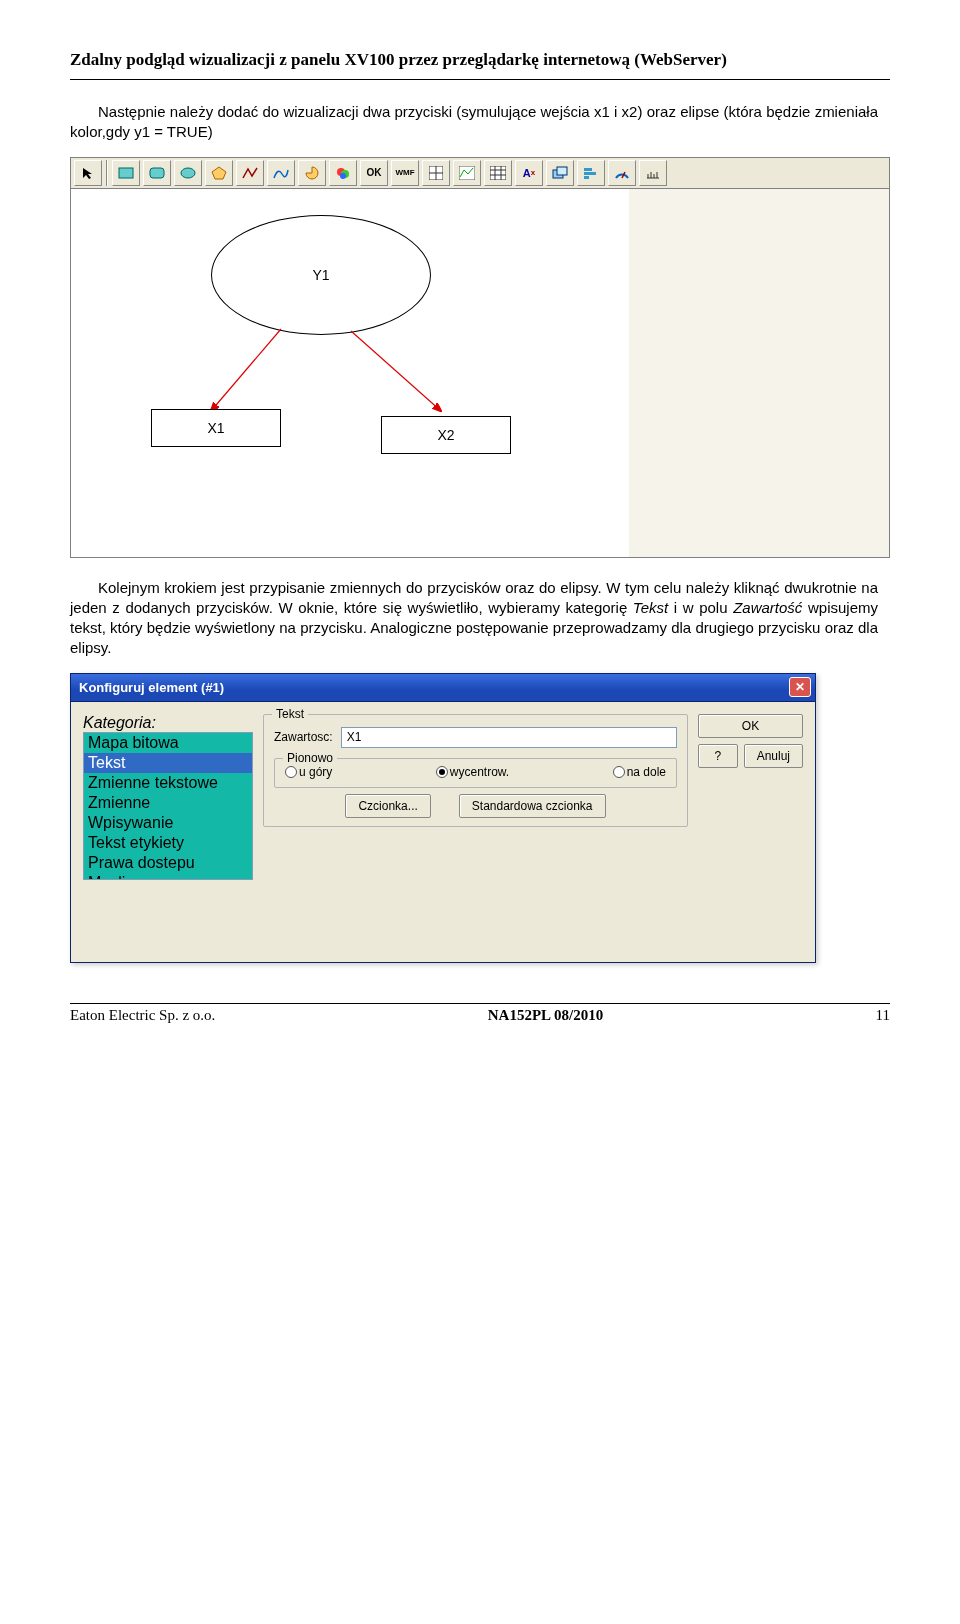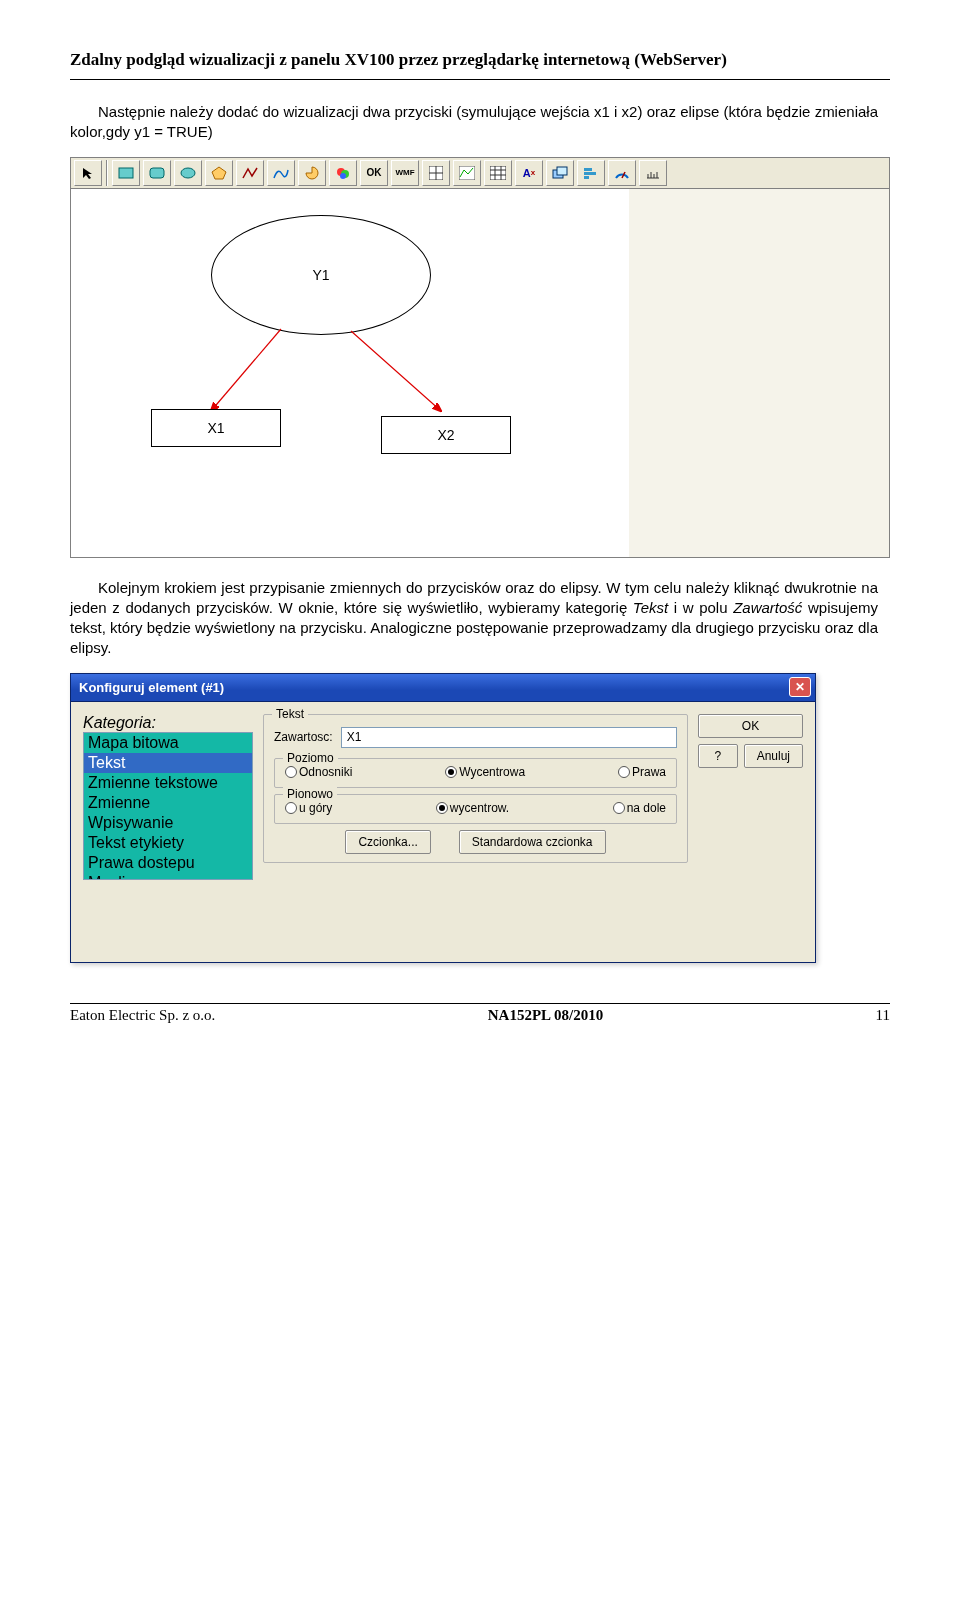--- a/index.html
+++ b/index.html
@@ -431,37 +431,20 @@
           <div>Mozliwosc programowa</div>
         </div>
       </div>
 
       <div class="col-center">
         <div class="group">
           <div class="group-title">Tekst</div>
           <div class="row-field">
             <span>Zawartosc:</span>
             <input class="text-input" value="X1" style="">
-          </div>
-          <div class="group" style="margin-bottom:6px;">
-            <div class="group-title">Poziomo</div>
-            <div class="radios">
-              <label class="radio-opt">
-                  <span class="radio-dot"></span>
-                  <span>Odnosniki</span>
-                </label>
-              <label class="radio-opt">
-                  <span class="radio-dot on"></span>
-                  <span>Wycentrowa</span>
-                </label>
-              <label class="radio-opt">
-                  <span class="radio-dot"></span>
-                  <span>Prawa</span>
-                </label>
-            </div>
           </div>
           <div class="group">
             <div class="group-title">Pionowo</div>
             <div class="radios">
               <label class="radio-opt">
                   <span class="radio-dot"></span>
                   <span>u góry</span>
                 </label>
               <label class="radio-opt">
                   <span class="radio-dot on"></span>

